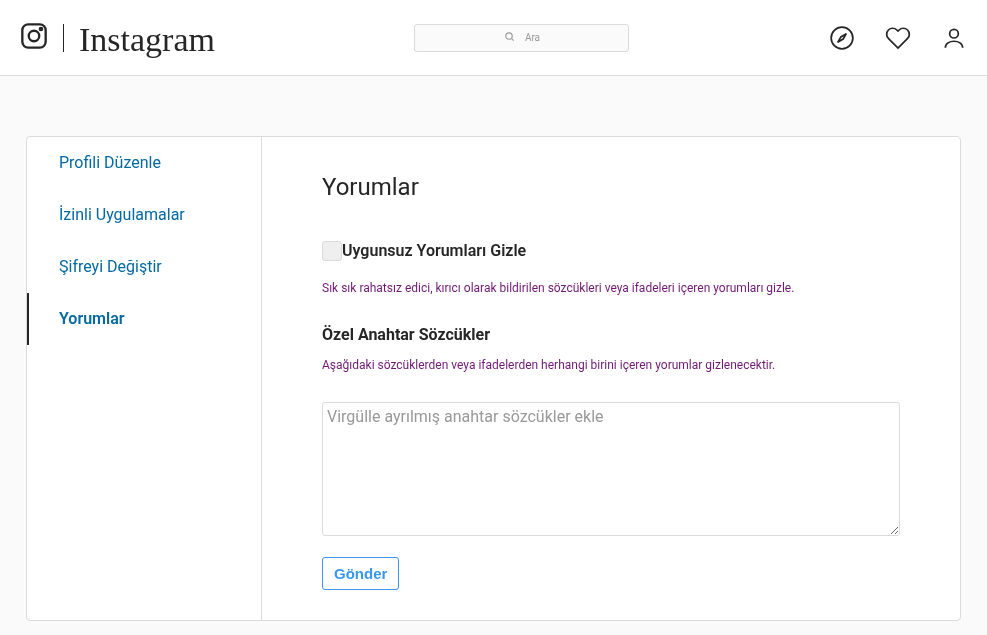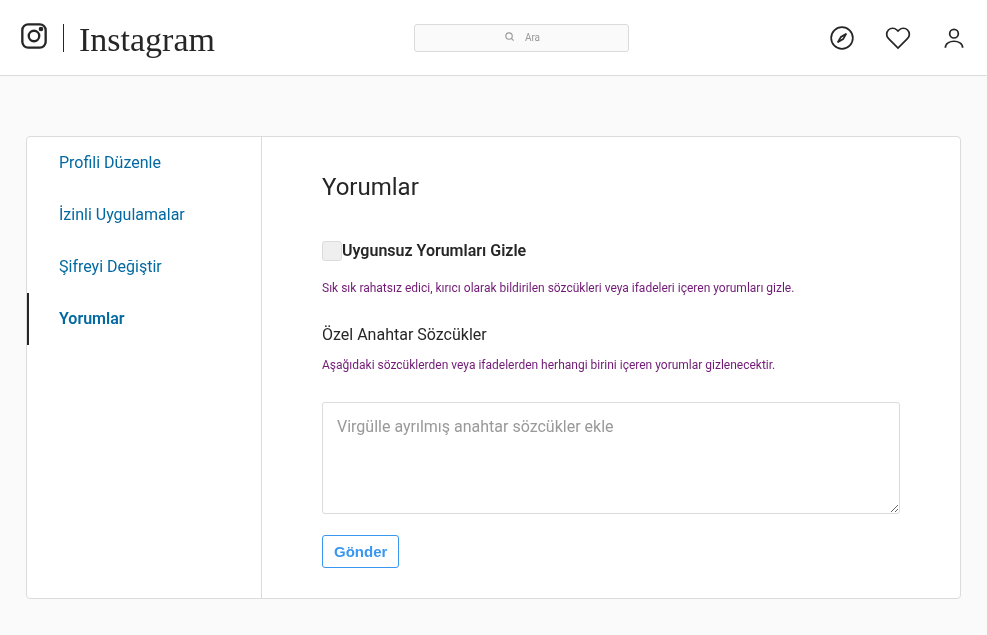--- a/index.html
+++ b/index.html
@@ -122,30 +122,30 @@
       color: #262626;
     }
     .description {
       font-size: 12px;
       color: #701a75;
       line-height: 1.5;
       margin-bottom: 28px;
     }
     .section-title {
       font-size: 16px;
-      font-weight: 400;
+      font-weight: 700;
       color: #262626;
       margin-bottom: 12px;
     }
     .keywords-textarea {
       width: 100%;
-      height: 112px;
-      border: 1px solid #dbdbdb;
-      border-radius: 3px;
-      padding: 14px;
+      height: 134px;
+      border: 1px solid #dbdbdb;
+      border-radius: 3px;
+      padding: 4px;
       font-size: 16px;
       font-family: inherit;
       color: #262626;
       resize: both;
       margin-bottom: 18px;
     }
     .keywords-textarea::placeholder {
       color: #999;
     }
     .submit-btn {

